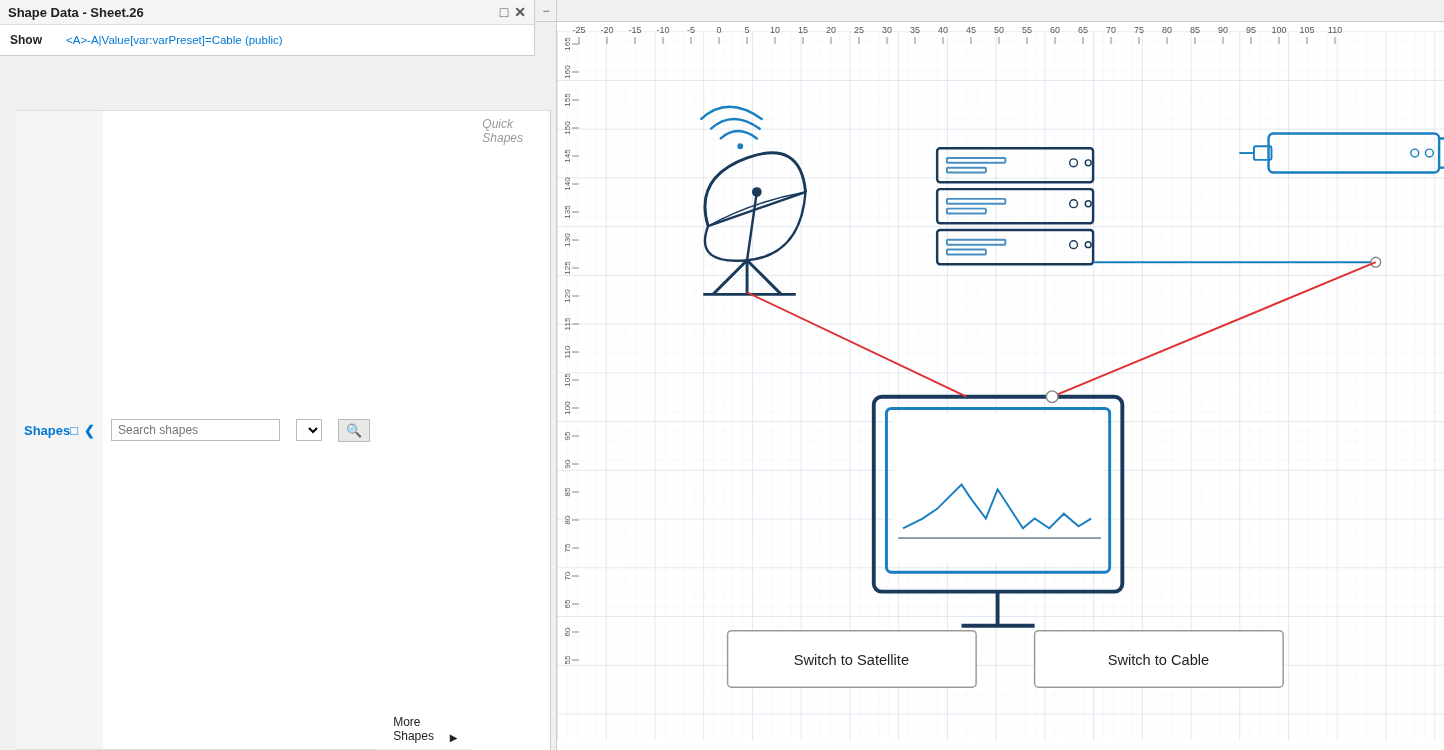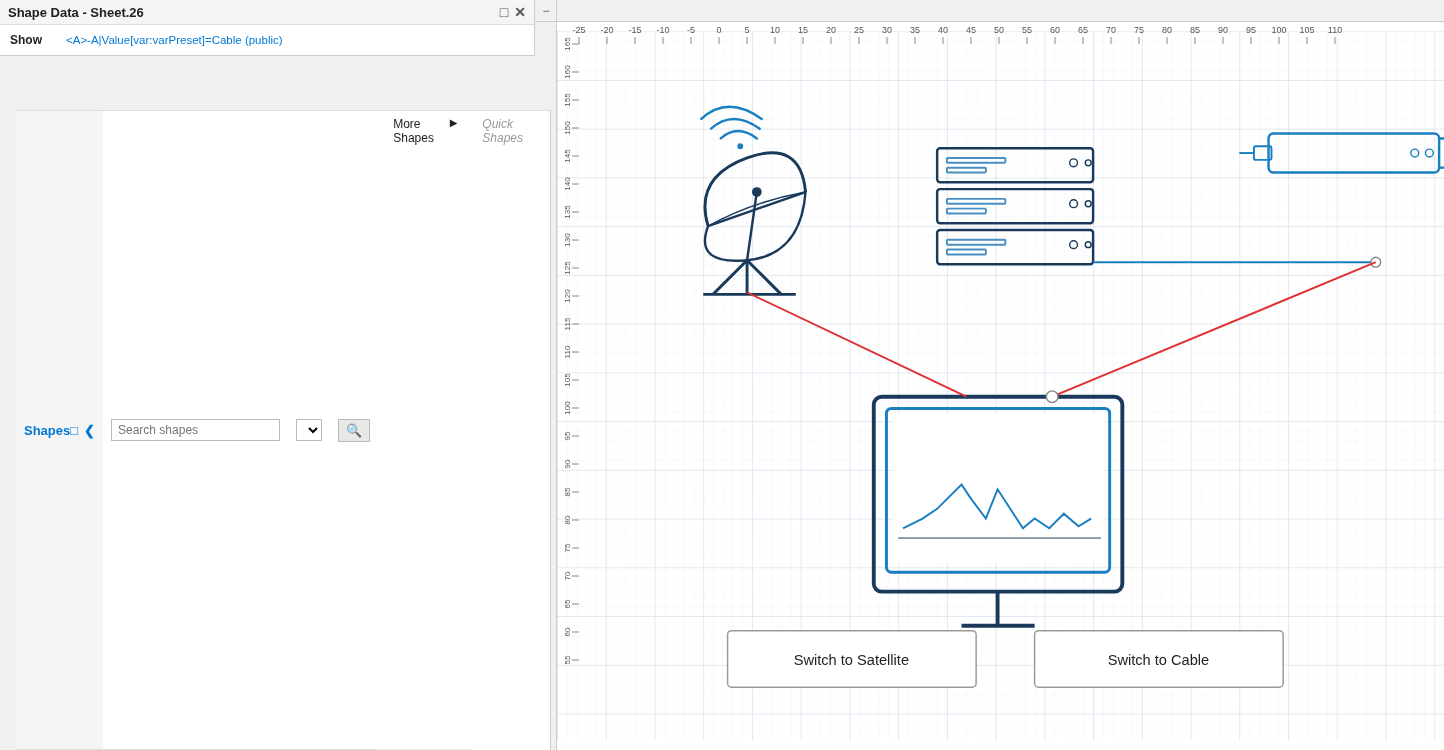--- a/index.html
+++ b/index.html
@@ -97,21 +97,21 @@
     }
     .search-bar .search-btn {
       background: #e8e8e8;
       border: 1px solid #bbb;
       padding: 3px 7px;
       cursor: pointer;
       font-size: 13px;
       color: #333;
     }
     .more-shapes {
-      display: flex; align-items: flex-start; gap: 4px;
+      display: flex; align-items: flex-end; gap: 4px;
       padding: 6px 15px;
       font-size: 12px;
       color: #222;
       cursor: pointer;
       border-bottom: 1px solid #eee;
     }
     .more-shapes .arrow { font-size: 10px; }
     .quick-shapes {
       padding: 6px 10px;
       font-size: 12px;

